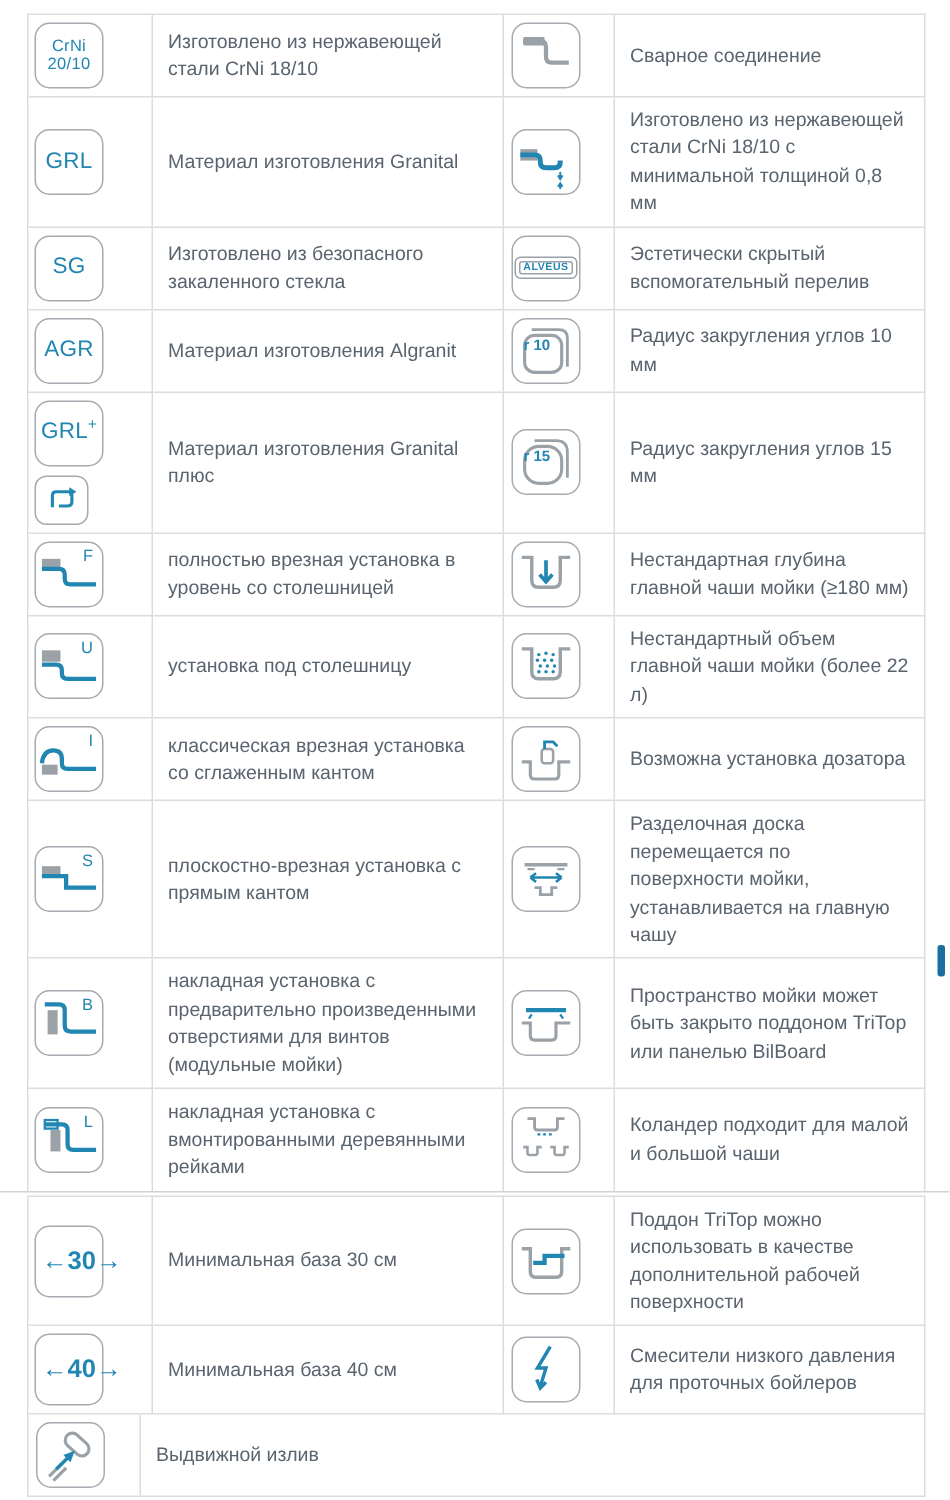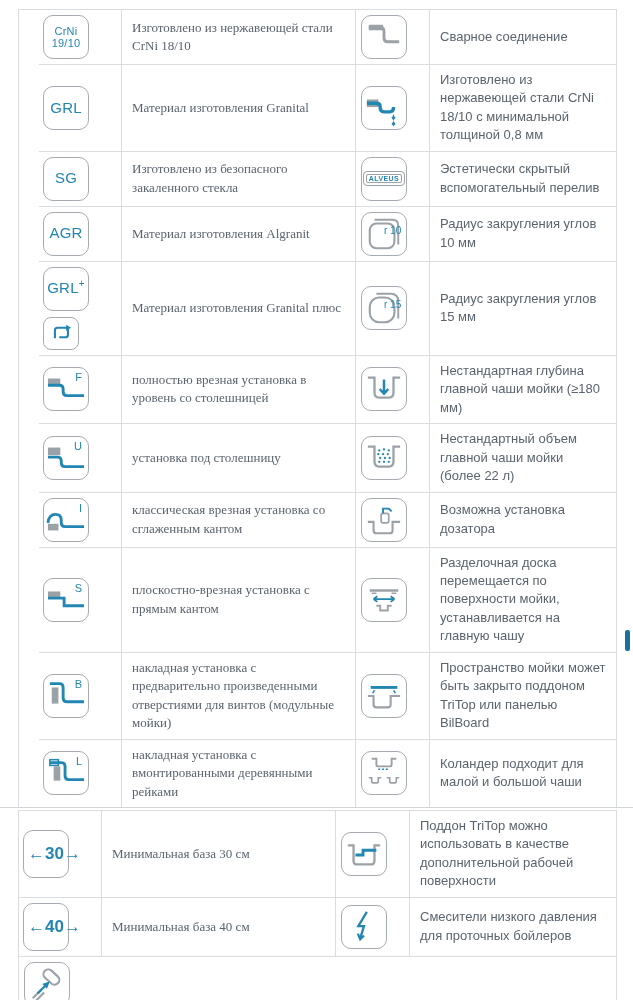--- a/index.html
+++ b/index.html
@@ -3,60 +3,60 @@
 <meta charset="utf-8">
 <style>
   :root{
     --accent:#2286b2; --icon-gray:#9aa1a7; --grid:#d9dde0;
     --text:#5a646e; --thumb:#1a6f9f; --shaded:#ededed;
   }
   html,body{margin:0;padding:0;background:#fff;}
   body{font-family:"Liberation Sans",sans-serif;}
   .page{position:relative;width:633px;height:1000px;overflow:hidden;box-sizing:border-box;padding-top:9px;background:#fff;}
   .tbl{margin-left:18px;width:599px;border:1px solid var(--grid);box-sizing:border-box;background:#fff;}
-  #t0{border-bottom:none;padding-left:20px;}
+  #t0{border-bottom:none;}
   .full-rule{width:633px;height:1px;background:#cfd4d8;margin:0 0 2px 0;}
   .row{display:flex;align-items:stretch;border-top:1px solid var(--grid);}
   .row:first-child{border-top:none;}
   .cell{display:flex;align-items:center;box-sizing:border-box;border-left:1px solid var(--grid);}
   .cell:first-child{border-left:none;}
   .c-icon1{width:82px;padding:5px 0 5px 4px;flex-shrink:0;}
-  .c-text1{width:234px;flex-shrink:0;font-family:Liberation Serif, serif;}
+  .c-text1{width:234px;flex-shrink:0;}
   .c-icon2{width:74px;padding:5px 0 5px 5px;flex-shrink:0;}
   .c-text2{flex:1;min-width:0;}
   .c-text1,.c-text2{padding:6px 10px;font-size:13px;color:var(--text);line-height:1.42;}
   .ibox{position:relative;width:46px;height:44px;border:1.5px solid #a6abb1;border-radius:10px;background:#fff;
         display:flex;align-items:center;justify-content:center;flex-shrink:0;box-sizing:border-box;}
   .base-box{height:48px;}
   .ibox-sm{width:36px;height:33px;border-radius:8px;margin-top:6px;}
   .stack{display:flex;flex-direction:column;align-items:flex-start;justify-content:space-between;}
   .badge{color:var(--accent);font-size:15px;text-align:center;line-height:1.12;letter-spacing:.2px;}
   .badge-sm{font-size:11px;}
   .badge sup{font-size:10px;line-height:0;}
   .ltr{position:absolute;top:3px;right:6px;font-size:11px;color:var(--accent);}
-  .rlabel{position:absolute;top:12px;left:22px;font-size:10px;color:var(--accent);white-space:nowrap;}
+  .rlabel{position:absolute;top:12px;left:7px;font-size:10px;color:var(--accent);white-space:nowrap;font-weight:bold;}
   .base{color:var(--accent);font-size:17px;font-weight:bold;white-space:nowrap;padding-left:17px;}
   .base::before{content:"\2190";}
   .base::after{content:"\2192";}
   .logo-pill{border:1.5px solid var(--icon-gray);border-radius:4px;padding:2px 2px;}
   .logo-text{display:block;border:1px solid var(--icon-gray);border-radius:2px;padding:0 2px;
              font-size:7px;font-weight:bold;color:var(--accent);letter-spacing:.4px;}
   .desc{display:block;}
   .thumb{position:absolute;right:3px;top:630px;width:5px;height:21px;border-radius:2px;background:var(--thumb);}
   svg{display:block;}
 </style>
 </head>
 <body>
 
 <div class="page">
   <div class="tbl" id="t0">
       <div class="row" style="min-height: 53px;">
         <div class="cell c-icon1">
           <div class="ibox">
-            <div class="badge badge-sm"><span>CrNi</span><br><span>19/10</span></div>
+            <div class="badge badge-sm"><span>CrNi</span><br><span>20/10</span></div>
           </div>
         </div>
         <div class="cell c-text1">
           <span class="desc">Изготовлено из нержавеющей стали CrNi 18/10</span>
         </div>
         <div class="cell c-icon2">
           <div class="ibox">
             <svg viewBox="0 0 40 40" width="38" height="38">
               <rect x="4" y="7" width="15" height="6" rx="1" fill="#9aa1a7"></rect>
               <path d="M4 10 H16 Q20 10 20 14 V21 Q20 25 24 25 H36" fill="none" stroke="#9aa1a7" stroke-width="3"></path>
@@ -383,16 +383,19 @@
             <svg viewBox="0 0 40 40" width="38" height="38">
               <g transform="rotate(42 25 13)">
                 <rect x="15" y="8" width="19" height="10" rx="5" fill="none" stroke="#9aa1a7" stroke-width="2.2"></rect>
               </g>
               <path d="M5 35 L14 26 M8 38 L17 29" stroke="#9aa1a7" stroke-width="2.2" fill="none"></path>
               <path d="M10 30 L19 21" stroke="#2286b2" stroke-width="2.4" fill="none"></path>
               <polygon points="23,17 15,20 20,25" fill="#2286b2"></polygon>
             </svg>
           </div>
         </div>
+        <div class="cell c-text2">
+          <span class="desc">Выдвижной излив</span>
+        </div>
       </div>
     </div>
   <div class="thumb"></div>
 </div>
 
 </body></html>

